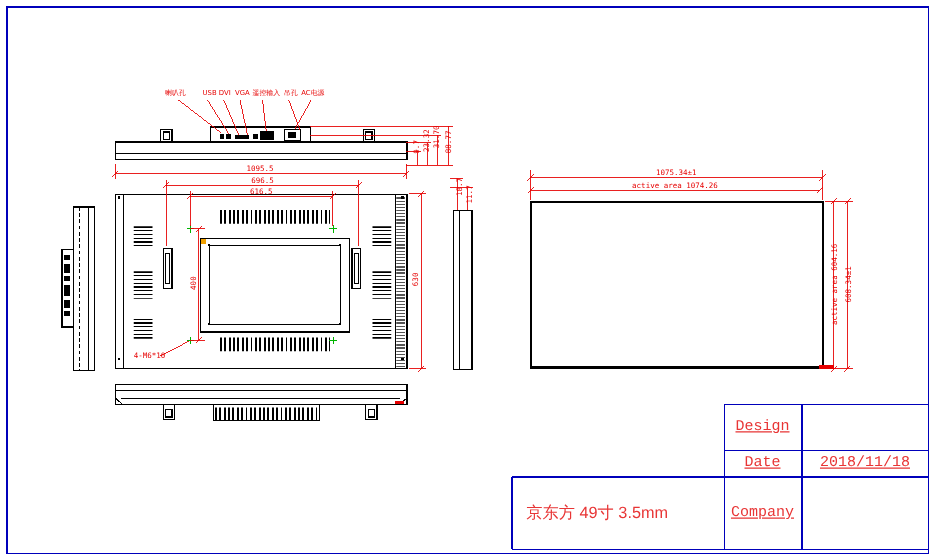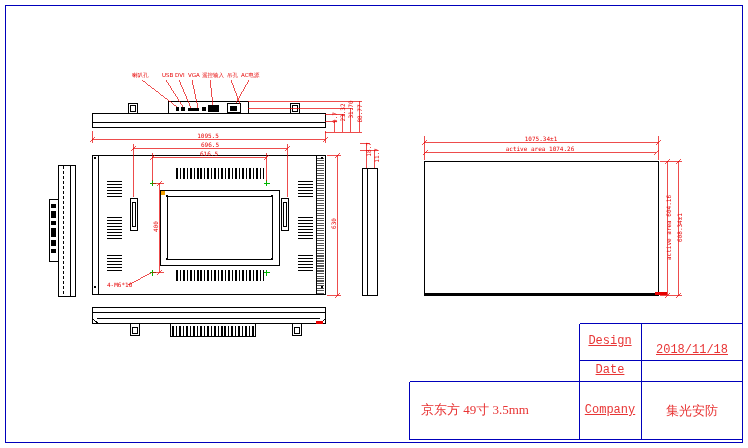--- a/index.html
+++ b/index.html
@@ -8,21 +8,21 @@
   svg{position:absolute;left:0;top:0;z-index:2;}
   .stripes{position:absolute;z-index:1;}
   .sv{background:repeating-linear-gradient(90deg,#000 0 1.5px,transparent 1.5px 3.5px);}
   .sh{background:repeating-linear-gradient(0deg,#000 0 1px,transparent 1px 3px);}
   .shl{background:repeating-linear-gradient(0deg,#555 0 1px,transparent 1px 2.5px);}
   .txt{position:absolute;z-index:3;white-space:nowrap;}
   .dim{color:#e60000;font-size:6px;line-height:7px;font-family:"DejaVu Sans Mono",monospace;}
   .ctr{text-align:center;}
   .vtext{transform:rotate(-90deg);transform-origin:center;text-align:center;}
   .tb{color:#e83535;font-family:"Liberation Mono","DejaVu Sans",monospace;font-size:12px;line-height:14px;text-decoration:underline;}
-  .tbcn{color:#e83535;font-family:Liberation Serif, serif;font-size:13px;line-height:15px;}
+  .tbcn{color:#e83535;font-family:Liberation Sans, sans-serif;font-size:13px;line-height:15px;}
   .lbl{color:#e60000;font-size:5.5px;line-height:6px;}
 </style>
 </head>
 <body>
 
 <div id="sheet">
 
   <div class="stripes sv" style="left:176px;top:168px;width:88px;height:11px"></div>
   <div class="stripes sv" style="left:176px;top:270px;width:88px;height:11px"></div>
   <div class="stripes sv" style="left:172px;top:326px;width:82px;height:10px"></div>
@@ -232,17 +232,16 @@
   <div class="txt dim vtext" style="left:356px;top:152px;width:40px">11.7</div>
 
   <div class="txt dim ctr" style="left:491px;top:134.5px;width:100px">1075.34±1</div>
   <div class="txt dim ctr" style="left:480px;top:144.5px;width:120px">active area 1074.26</div>
   <div class="txt dim vtext" style="left:628px;top:224px;width:80px">active area 604.16</div>
   <div class="txt dim vtext" style="left:639px;top:224px;width:80px">608.34±1</div>
 
   <div class="txt tbcn" style="left:421px;top:402px">京东方 49寸 3.5mm</div>
   <div class="txt tb ctr" style="left:580px;top:334px;width:60px">Design</div>
   <div class="txt tb ctr" style="left:580px;top:363px;width:60px">Date</div>
-  <div class="txt tb ctr" style="left:642px;top:343px;width:100px">2018/11/18</div>
+  <div class="txt tb ctr" style="left:642px;top:363px;width:100px">2018/11/18</div>
   <div class="txt tb ctr" style="left:580px;top:403px;width:60px">Company</div>
-  <div class="txt tbcn ctr" style="left:642px;top:403px;width:100px">集光安防</div>
 
 </div>
 
 </body></html>

